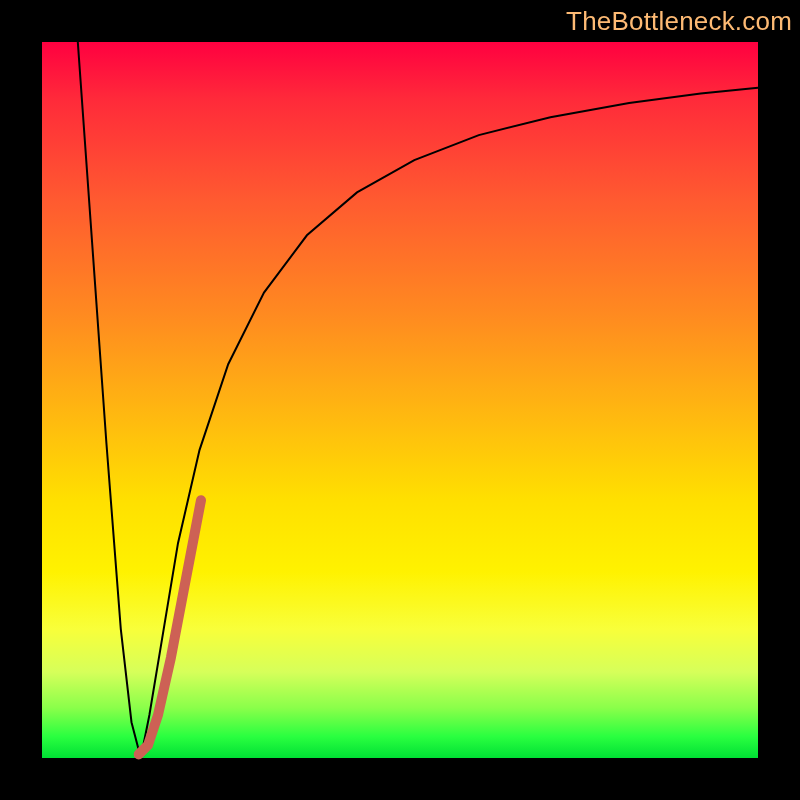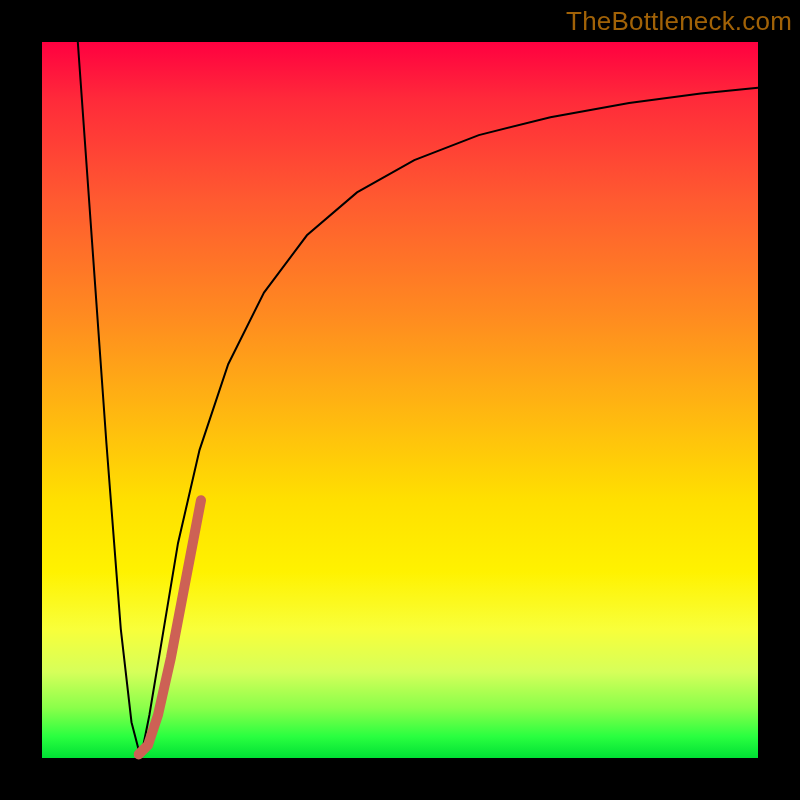--- a/index.html
+++ b/index.html
@@ -42,21 +42,21 @@
   }
   svg.curves {
     position: absolute;
     left: 0;
     top: 0;
   }
   .watermark {
     position: absolute;
     top: 6px;
     right: 8px;
-    color: #a16207;
+    color: #fdba74;
     font-size: 26px;
     font-weight: 400;
     letter-spacing: 0.2px;
     user-select: none;
   }
 </style>
 </head>
 <body>
 
 <div class="frame">

